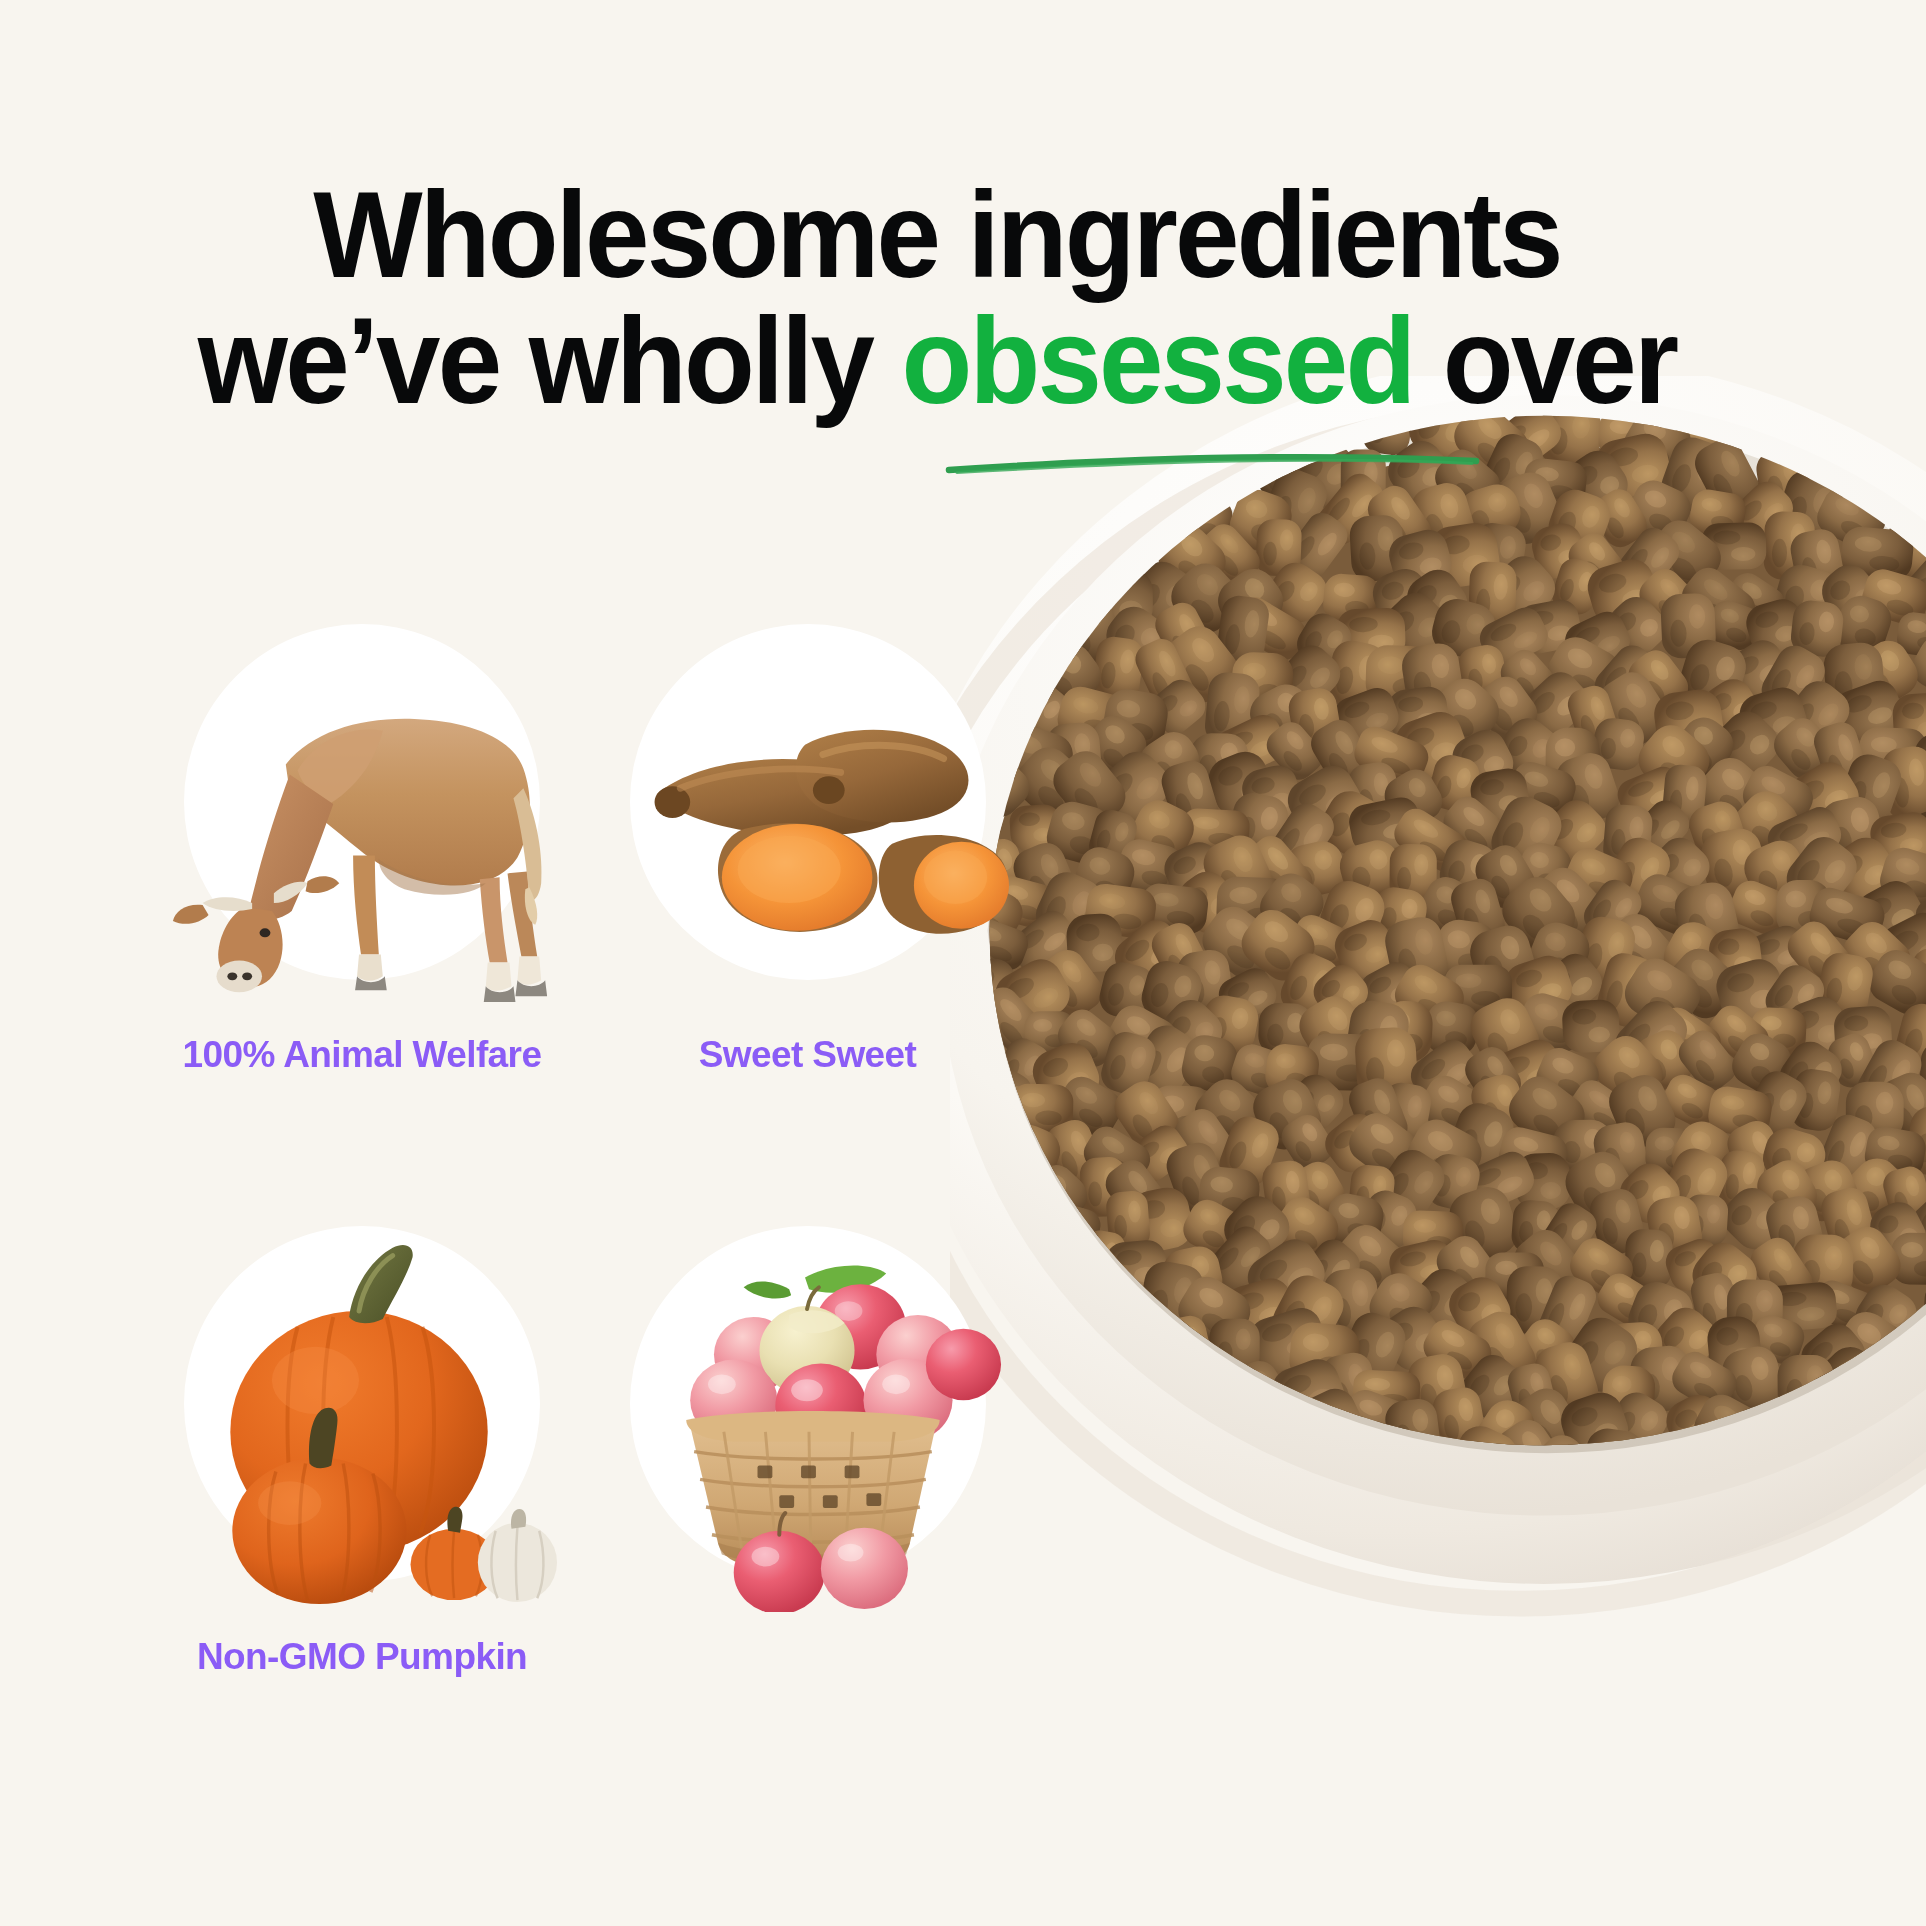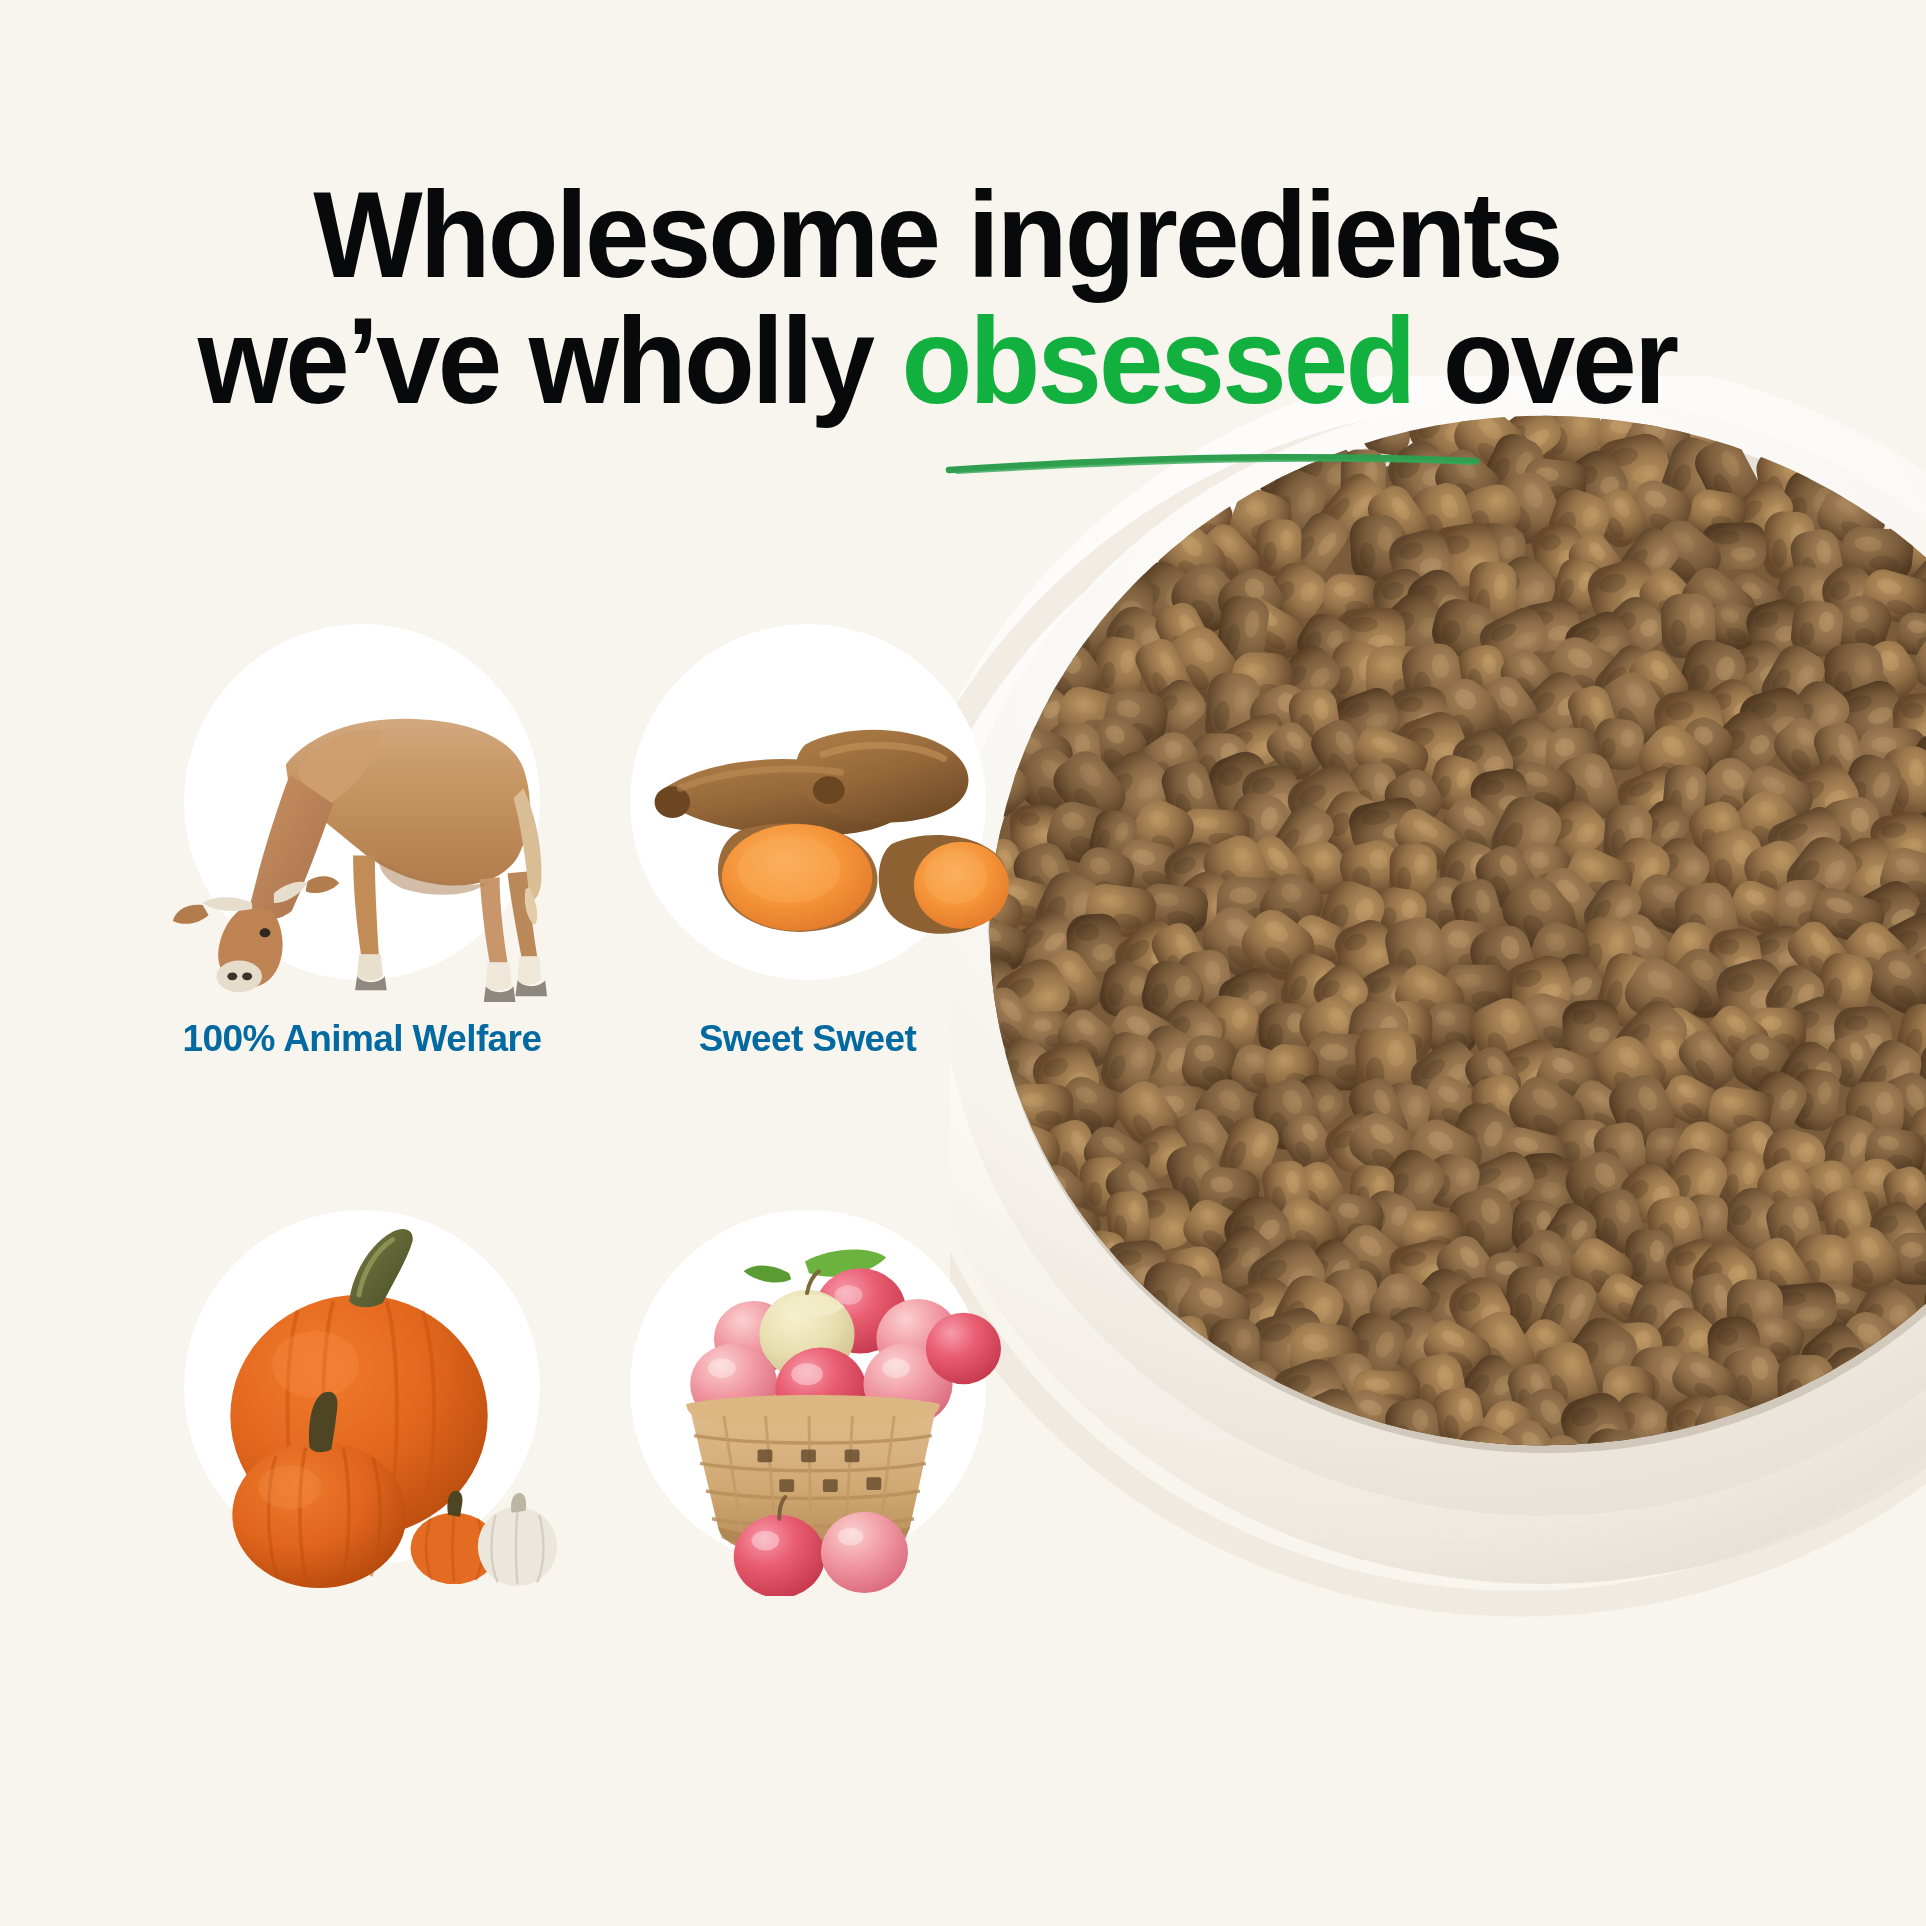--- a/index.html
+++ b/index.html
@@ -86,26 +86,26 @@
     border-radius: 50%;
     background: #ffffff;
   }
   .ing-art {
     position: absolute;
     left: 0; top: 0;
     width: 426px;
     height: 396px;
   }
   .ing-label {
-    margin-top: 6px;
+    margin-top: 22px;
     text-align: center;
     font-size: 37px;
     font-weight: 800;
     letter-spacing: -0.6px;
-    color: #0369a1;
+    color: #8b5cf6;
     line-height: 1.22;
     width: 426px;
     font-family: "Liberation Sans", sans-serif;
   }
   .row2 { margin-top: 139px; }
 
   
   .bowl-scene {
     position: absolute;
     left: 950px;
@@ -3016,20 +3016,23 @@
 
             <ellipse cx="372" cy="350" rx="40" ry="40" fill="#ece7dc"></ellipse>
             <g stroke="#d6cfc1" stroke-width="2.5" fill="none">
               <path d="M350 318 C 344 340, 344 368, 352 386"></path>
               <path d="M372 314 C 370 340, 370 366, 372 388"></path>
               <path d="M394 318 C 400 340, 400 368, 392 386"></path>
             </g>
             <path d="M366 316 C 364 304, 368 296, 374 296 C 380 296, 382 304, 380 314 Z" fill="#bcb5a4"></path>
           </svg>
         </div>
+        <div class="ing-label">
+          <div>Non-GMO Pumpkin</div>
+        </div>
       </div>
 
       <div class="ing-cell">
         <div class="ing-stage">
           <div class="ing-disc"></div>
           <svg class="ing-art" viewBox="0 0 430 400">
             <defs>
               <radialGradient id="apRed" cx="34%" cy="28%" r="74%">
                 <stop offset="0%" stop-color="#f79bab"></stop>
                 <stop offset="45%" stop-color="#ea5e72"></stop>

